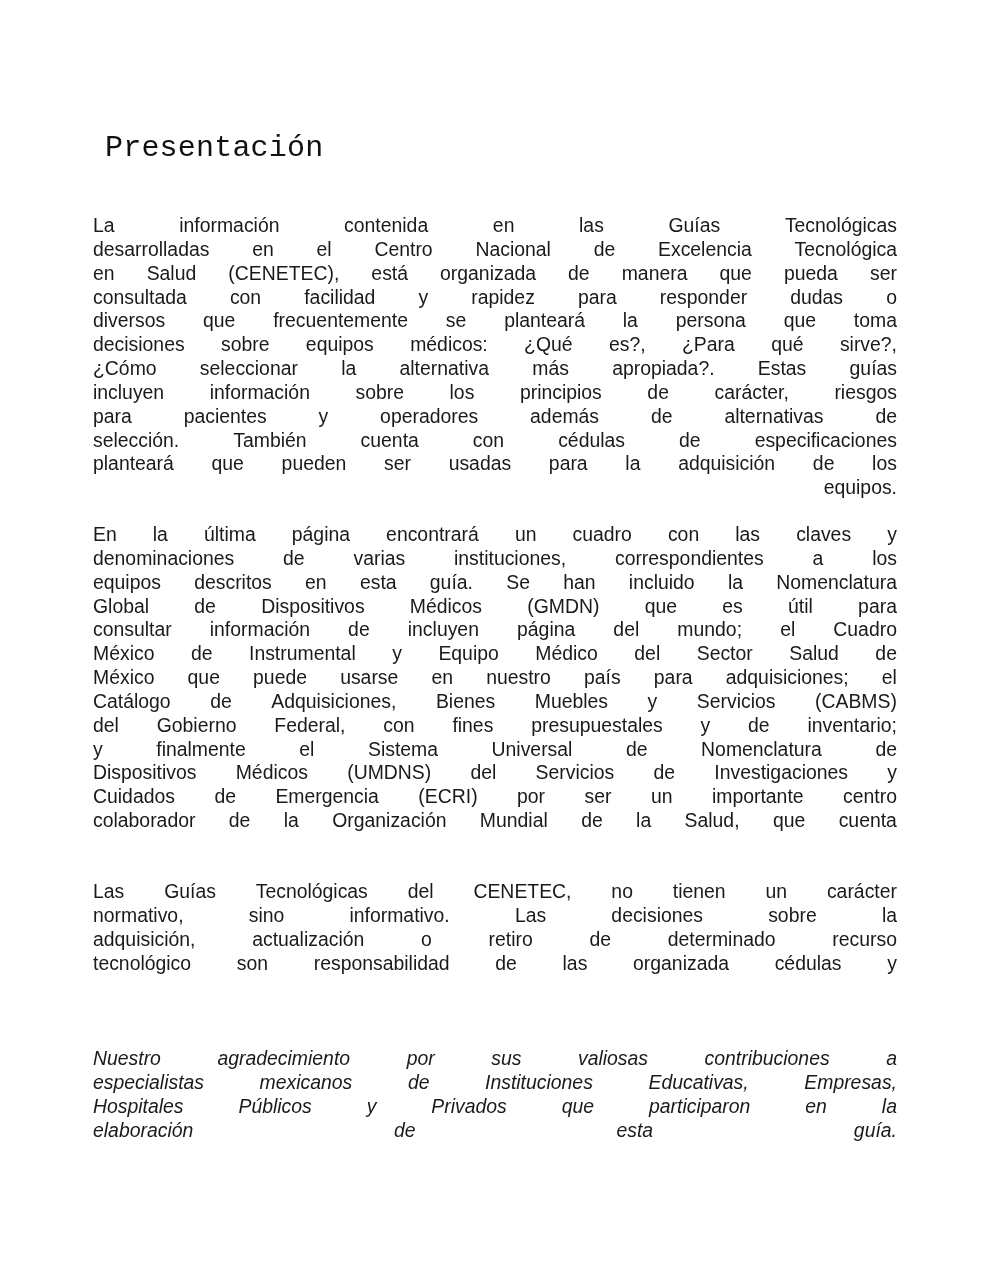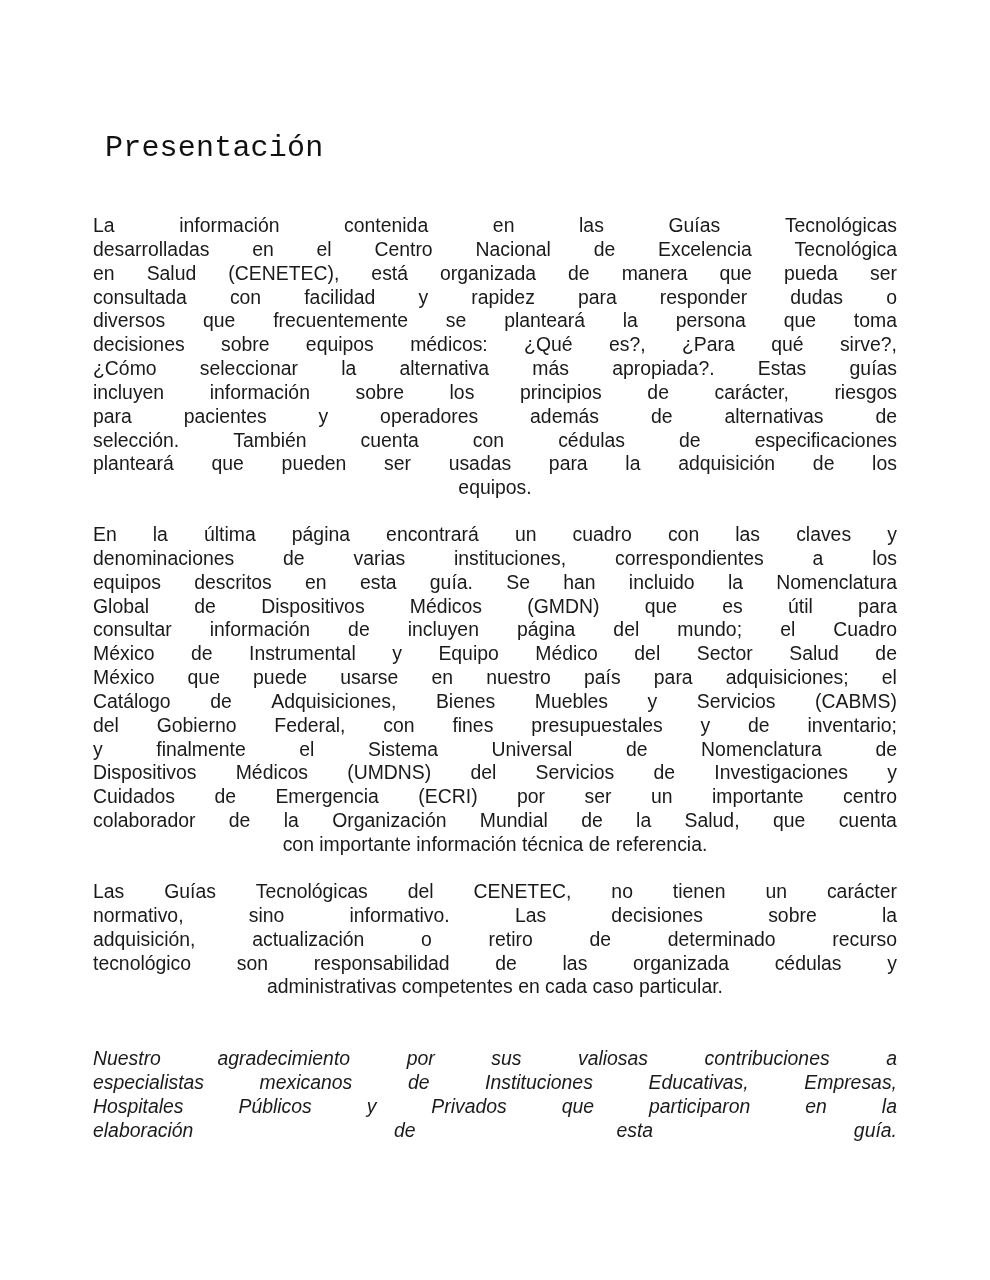--- a/index.html
+++ b/index.html
@@ -15,21 +15,21 @@
     position: absolute; left: 93px; width: 804px; margin: 0;
     font-family: Liberation Sans, sans-serif;
     font-size: 19.4px; color: #1a1a1a;
   }
   .para.italic { font-style: italic; }
   #p1 { top: 214px; }
   #p2 { top: 523px; }
   #p3 { top: 880px; }
   #p4 { top: 1047px; }
   .jline { display: flex; justify-content: space-between; height: 23.85px; line-height: 23.85px; white-space: pre; }
-  .jline.left { justify-content: center; }
+  .jline.left { justify-content: flex-end; }
 </style>
 </head>
 <body>
 
 <div class="page">
   <h1 class="title">Presentación</h1>
 
   <div class="para" id="p1">
       <div class="jline"><span class="w">La</span><span class="w">información</span><span class="w">contenida</span><span class="w">en</span><span class="w">las</span><span class="w">Guías</span><span class="w">Tecnológicas</span></div>
       <div class="jline"><span class="w">desarrolladas</span><span class="w">en</span><span class="w">el</span><span class="w">Centro</span><span class="w">Nacional</span><span class="w">de</span><span class="w">Excelencia</span><span class="w">Tecnológica</span></div>
@@ -51,28 +51,26 @@
       <div class="jline"><span class="w">Global</span><span class="w">de</span><span class="w">Dispositivos</span><span class="w">Médicos</span><span class="w">(GMDN)</span><span class="w">que</span><span class="w">es</span><span class="w">útil</span><span class="w">para</span></div>
       <div class="jline"><span class="w">consultar</span><span class="w">información</span><span class="w">de</span><span class="w">incluyen</span><span class="w">página</span><span class="w">del</span><span class="w">mundo;</span><span class="w">el</span><span class="w">Cuadro</span></div>
       <div class="jline"><span class="w">México</span><span class="w">de</span><span class="w">Instrumental</span><span class="w">y</span><span class="w">Equipo</span><span class="w">Médico</span><span class="w">del</span><span class="w">Sector</span><span class="w">Salud</span><span class="w">de</span></div>
       <div class="jline"><span class="w">México</span><span class="w">que</span><span class="w">puede</span><span class="w">usarse</span><span class="w">en</span><span class="w">nuestro</span><span class="w">país</span><span class="w">para</span><span class="w">adquisiciones;</span><span class="w">el</span></div>
       <div class="jline"><span class="w">Catálogo</span><span class="w">de</span><span class="w">Adquisiciones,</span><span class="w">Bienes</span><span class="w">Muebles</span><span class="w">y</span><span class="w">Servicios</span><span class="w">(CABMS)</span></div>
       <div class="jline"><span class="w">del</span><span class="w">Gobierno</span><span class="w">Federal,</span><span class="w">con</span><span class="w">fines</span><span class="w">presupuestales</span><span class="w">y</span><span class="w">de</span><span class="w">inventario;</span></div>
       <div class="jline"><span class="w">y</span><span class="w">finalmente</span><span class="w">el</span><span class="w">Sistema</span><span class="w">Universal</span><span class="w">de</span><span class="w">Nomenclatura</span><span class="w">de</span></div>
       <div class="jline"><span class="w">Dispositivos</span><span class="w">Médicos</span><span class="w">(UMDNS)</span><span class="w">del</span><span class="w">Servicios</span><span class="w">de</span><span class="w">Investigaciones</span><span class="w">y</span></div>
       <div class="jline"><span class="w">Cuidados</span><span class="w">de</span><span class="w">Emergencia</span><span class="w">(ECRI)</span><span class="w">por</span><span class="w">ser</span><span class="w">un</span><span class="w">importante</span><span class="w">centro</span></div>
       <div class="jline"><span class="w">colaborador</span><span class="w">de</span><span class="w">la</span><span class="w">Organización</span><span class="w">Mundial</span><span class="w">de</span><span class="w">la</span><span class="w">Salud,</span><span class="w">que</span><span class="w">cuenta</span></div>
-      <div class="jline left"><span>con importante información técnica de referencia.</span></div>
     </div>
   <div class="para" id="p3">
       <div class="jline"><span class="w">Las</span><span class="w">Guías</span><span class="w">Tecnológicas</span><span class="w">del</span><span class="w">CENETEC,</span><span class="w">no</span><span class="w">tienen</span><span class="w">un</span><span class="w">carácter</span></div>
       <div class="jline"><span class="w">normativo,</span><span class="w">sino</span><span class="w">informativo.</span><span class="w">Las</span><span class="w">decisiones</span><span class="w">sobre</span><span class="w">la</span></div>
       <div class="jline"><span class="w">adquisición,</span><span class="w">actualización</span><span class="w">o</span><span class="w">retiro</span><span class="w">de</span><span class="w">determinado</span><span class="w">recurso</span></div>
       <div class="jline"><span class="w">tecnológico</span><span class="w">son</span><span class="w">responsabilidad</span><span class="w">de</span><span class="w">las</span><span class="w">organizada</span><span class="w">cédulas</span><span class="w">y</span></div>
-      <div class="jline left"><span>administrativas competentes en cada caso particular.</span></div>
     </div>
   <div class="para italic" id="p4">
       <div class="jline"><span class="w">Nuestro</span><span class="w">agradecimiento</span><span class="w">por</span><span class="w">sus</span><span class="w">valiosas</span><span class="w">contribuciones</span><span class="w">a</span></div>
       <div class="jline"><span class="w">especialistas</span><span class="w">mexicanos</span><span class="w">de</span><span class="w">Instituciones</span><span class="w">Educativas,</span><span class="w">Empresas,</span></div>
       <div class="jline"><span class="w">Hospitales</span><span class="w">Públicos</span><span class="w">y</span><span class="w">Privados</span><span class="w">que</span><span class="w">participaron</span><span class="w">en</span><span class="w">la</span></div>
       <div class="jline"><span class="w">elaboración</span><span class="w">de</span><span class="w">esta</span><span class="w">guía.</span></div>
     </div>
 </div>
 
 </body></html>

